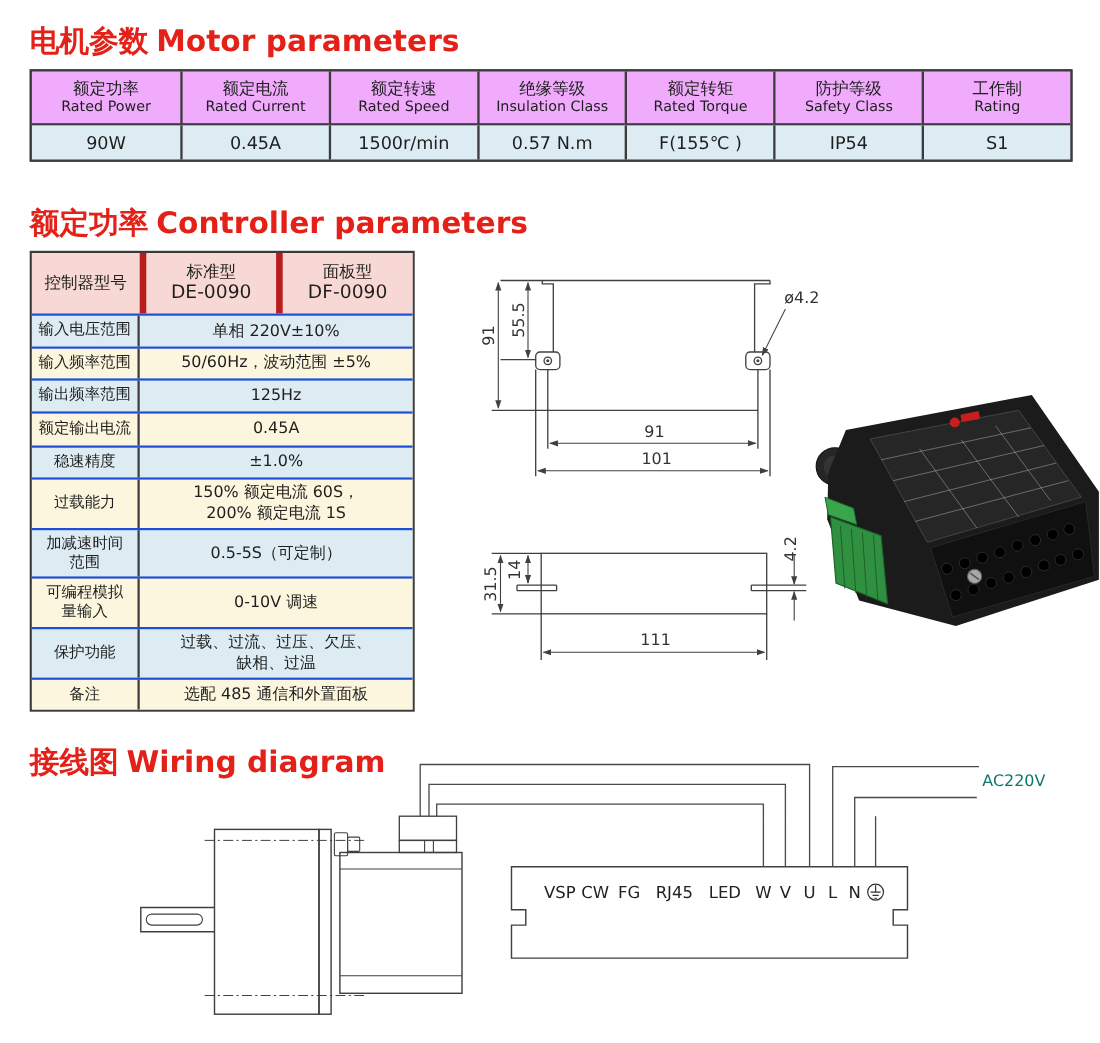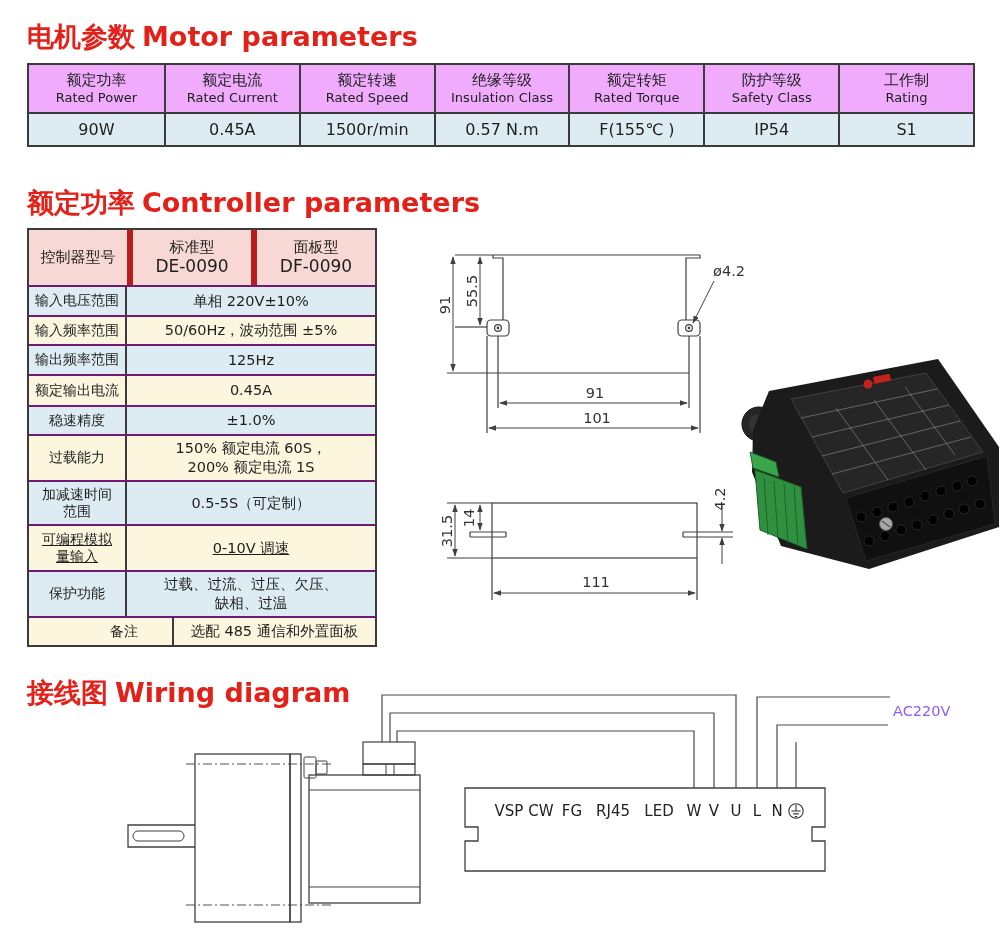--- a/index.html
+++ b/index.html
@@ -22,36 +22,36 @@
 
   
   .ctrl-table{position:absolute;left:27px;top:228px;width:346px;border:2px solid #3b3b3b;}
   .ctrl-header{display:grid;grid-template-columns:98px 124px 124px;height:55px;background:#f8d8d5;}
   .ctrl-header>div{display:flex;flex-direction:column;justify-content:center;align-items:center;
       border-left:6px solid #b91c1c;line-height:1.25;}
   .ctrl-header>div.first{border-left:none;}
   .ctrl-header .l1{font-size:15px;}
   .ctrl-header .l2{font-size:17px;}
   .ctrl-header .only{font-size:15px;}
-  .ctrl-row{display:grid;grid-template-columns:98px 1fr;border-top:2px solid #701a75;}
+  .ctrl-row{display:grid;grid-template-columns:98px 1fr;border-top:2px solid #1d4ed8;}
   .ctrl-row .lab{border-right:2px solid #3b3b3b;display:flex;align-items:center;justify-content:center;
       text-align:center;font-size:14px;white-space:pre-line;line-height:1.25;}
   .ctrl-row .val{display:flex;align-items:center;justify-content:center;text-align:center;
       font-size:14.5px;white-space:pre-line;line-height:1.3;}
   .row-blue{background:#ddecf3;}
   .row-cream{background:#fbf6dd;}
 
   
   .art{position:absolute;left:0;top:0;}
   .dim-label{position:absolute;font-size:14.5px;color:#333;white-space:nowrap;
       transform:translate(-50%,-50%);}
   .dim-label.rot{transform:translate(-50%,-50%) rotate(-90deg);}
   .term-label{position:absolute;font-size:15px;color:#222;white-space:nowrap;top:802px;
       transform:translateX(-50%);}
-  .ac-label{position:absolute;font-size:14.5px;color:#8b5cf6;white-space:nowrap;
+  .ac-label{position:absolute;font-size:14.5px;color:#0f766e;white-space:nowrap;
       transform:translate(0,-50%);text-align:center;}
 </style>
 </head>
 <body>
 
 <div class="page">
 
   <div class="section-title" style="left:27px;top:19px;">
     <span>电机参数</span><span class="en">Motor parameters</span>
   </div>
@@ -137,31 +137,31 @@
     <div class="ctrl-row row-cream" style="height:44px;">
         <div class="lab">过载能力</div>
         <div class="val">150% 额定电流 60S，
 200% 额定电流 1S</div>
       </div>
     <div class="ctrl-row row-blue" style="height:42px;">
         <div class="lab">加减速时间
 范围</div>
         <div class="val">0.5-5S（可定制）</div>
       </div>
-    <div class="ctrl-row row-cream" style="height:44px;text-decoration:underline;">
+    <div class="ctrl-row row-cream" style="height:44px;">
         <div class="lab">可编程模拟
 量输入</div>
         <div class="val">0-10V 调速</div>
       </div>
     <div class="ctrl-row row-blue" style="height:44px;">
         <div class="lab">保护功能</div>
         <div class="val">过载、过流、过压、欠压、
 缺相、过温</div>
       </div>
-    <div class="ctrl-row row-cream" style="height:27px;padding-left:47px;">
+    <div class="ctrl-row row-cream" style="height:27px;">
         <div class="lab">备注</div>
         <div class="val">选配 485 通信和外置面板</div>
       </div>
   </div>
 
   <svg class="art" width="1000" height="948" viewBox="0 0 1000 948">
     <defs>
       <marker id="ar" viewBox="0 0 10 10" refX="9" refY="5" markerWidth="8" markerHeight="8" orient="auto-start-reverse">
         <path d="M0,1.5 L10,5 L0,8.5 z" fill="#404040"></path>
       </marker>

